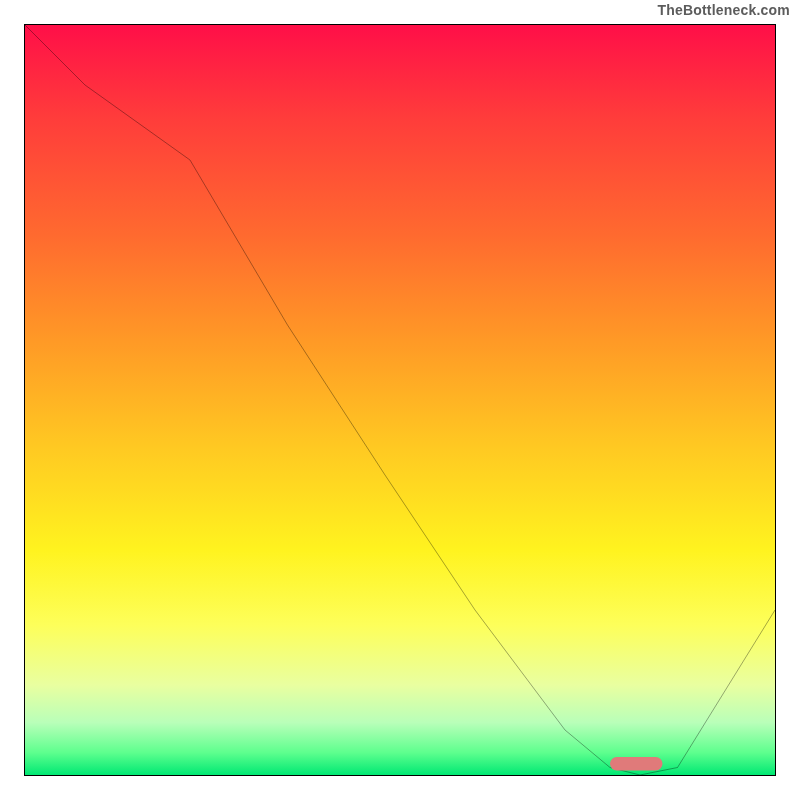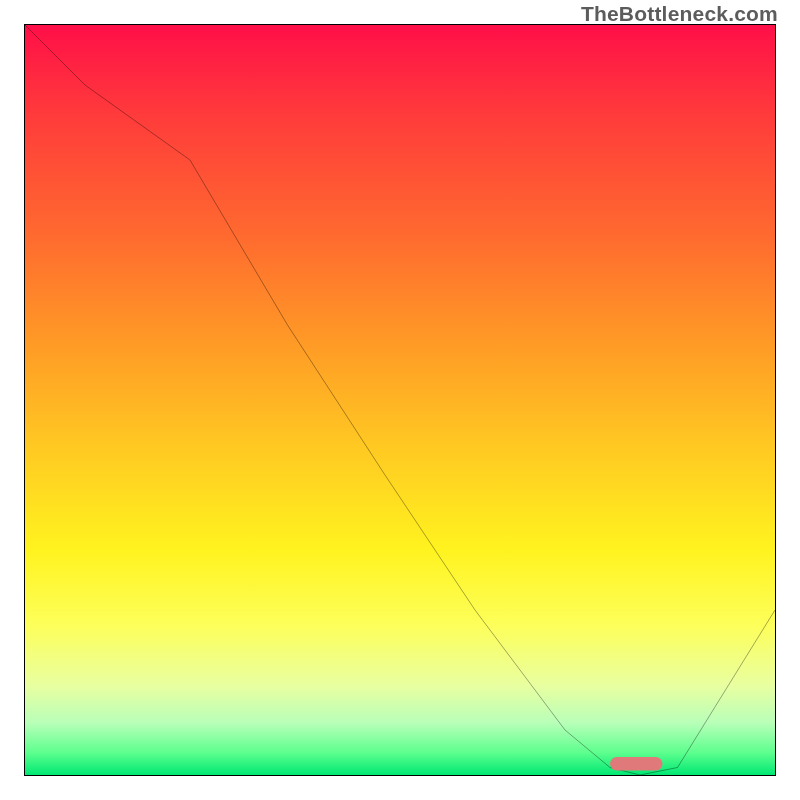--- a/index.html
+++ b/index.html
@@ -46,22 +46,22 @@
   }
   .curve-svg {
     position: absolute;
     inset: 0;
     width: 100%;
     height: 100%;
   }
   .watermark {
     position: absolute;
     top: 2px;
-    right: 22px;
-    font-size: 21px;
+    right: 10px;
+    font-size: 14px;
     font-weight: 600;
     color: #5c5c5c;
     letter-spacing: 0.2px;
   }
 </style>
 </head>
 <body>
 
 <div class="chart-container">
 

